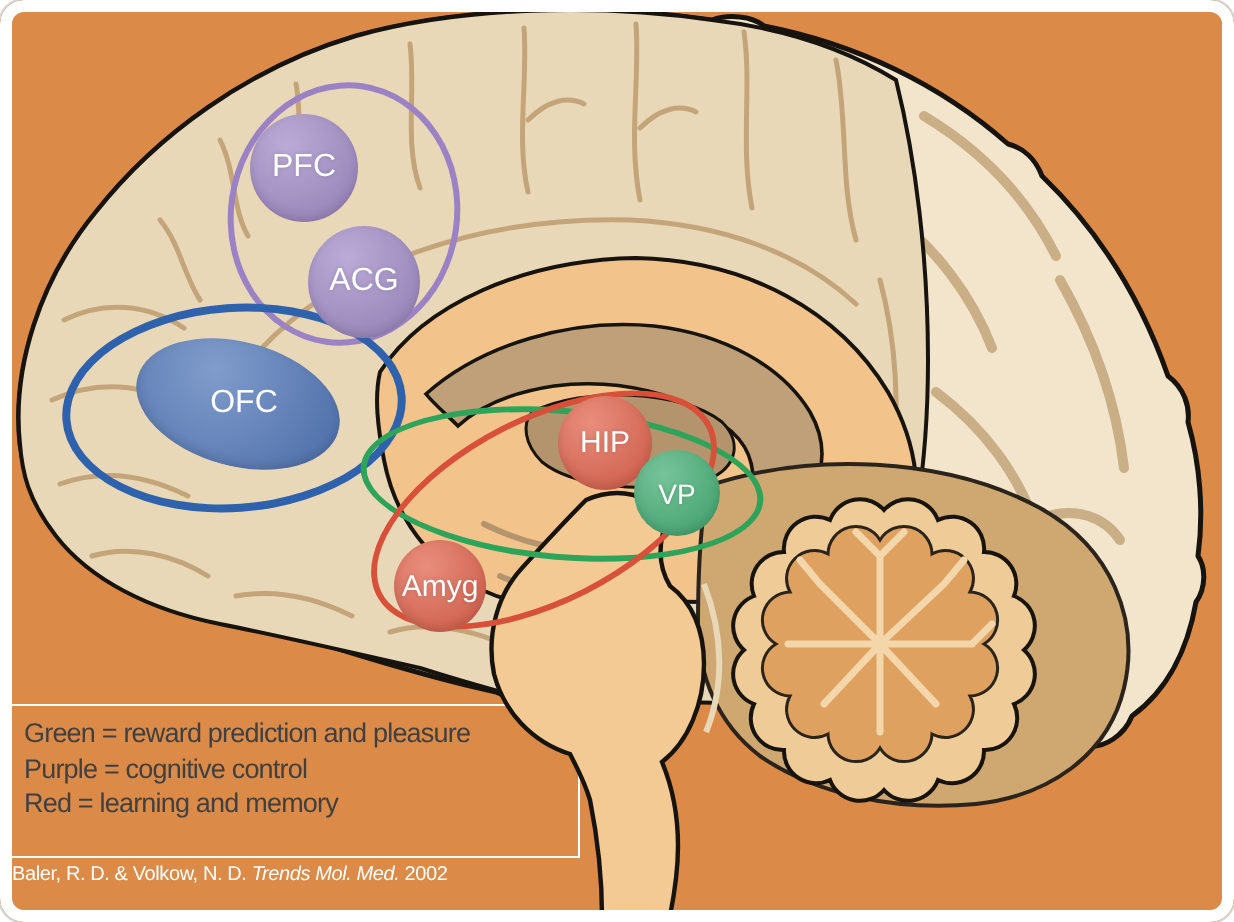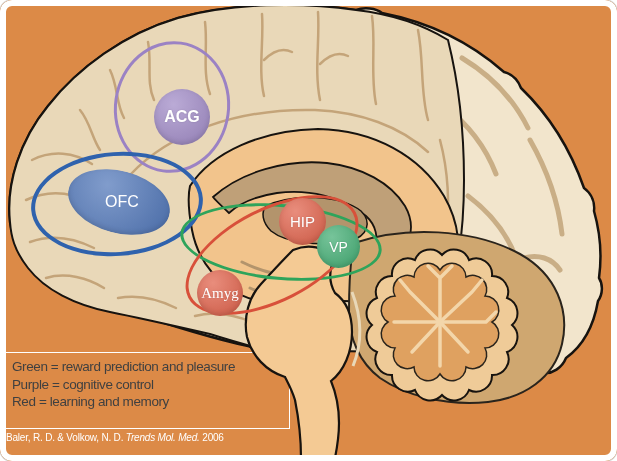--- a/index.html
+++ b/index.html
@@ -27,21 +27,21 @@
 </head>
 <body>
 
 <div class="stage">
 
   <div class="legend">
     <div class="legend-line">Green = reward prediction and pleasure</div>
     <div class="legend-line">Purple = cognitive control</div>
     <div class="legend-line">Red = learning and memory</div>
   </div>
-  <div class="citation"><span>Baler, R. D. &amp; Volkow, N. D. </span><span class="ital">Trends Mol. Med.</span><span> 2006</span></div>
+  <div class="citation"><span>Baler, R. D. &amp; Volkow, N. D. </span><span class="ital">Trends Mol. Med.</span><span> 2002</span></div>
 
   <svg class="brain" width="617" height="461" viewBox="0 0 617 461">
 
     <g>
       <path d="M 10,222 C 6,184 20,140 48,106 C 78,68 124,34 178,18 C 232,3 300,2 356,10
                C 364,7 376,8 382,13 C 428,22 470,42 504,72 C 512,74 518,80 521,88
                C 548,114 570,148 584,188 C 592,194 595,203 594,211 C 600,232 602,256 599,278
                C 603,284 603,294 598,301 C 594,324 584,345 566,358 C 562,368 552,374 544,373
                C 530,382 512,385 496,380 C 488,385 476,384 470,377 C 452,372 438,361 430,346
                L 420,330 L 360,330 L 300,340 C 280,352 260,352 248,346 C 210,338 160,322 118,308
@@ -140,29 +140,32 @@
                C 271,273 283,260 293,250 Z" fill="#f4ca94" stroke="#17130f" stroke-width="2.2"></path>
       <path d="M 352,292 C 362,318 362,344 353,366" fill="none" stroke="#e9d8b8" stroke-width="3"></path>
     </g>
   </svg>
 
   <div class="ring" style="left: 114px; top: 41px; width: 116px; height: 132px; border-width: 3.5px; transform: rotate(8deg); border-color: rgb(155, 130, 196);"></div>
   <div class="ring" style="left: 31px; top: 152px; width: 172px; height: 104px; border-width: 4px; transform: rotate(-4deg); border-color: rgb(47, 98, 173);"></div>
   <div class="ring" style="left: 180px; top: 204px; width: 202px; height: 76px; border-width: 3.5px; transform: rotate(5deg); border-color: rgb(46, 164, 91);"></div>
   <div class="ring" style="left: 178px; top: 208px; width: 188px; height: 94px; border-width: 3.5px; transform: rotate(-27deg); border-color: rgb(216, 80, 58);"></div>
 
-  <div class="node" style="left: 154px; top: 89px; width: 56px; height: 56px; font-size: 16px; background-color: rgb(160, 138, 198); font-weight: bold;">
+  <div class="node" style="left: 125px; top: 57px; width: 54px; height: 54px; font-size: 16px; background-color: rgb(160, 138, 198);">
+    <span class="node-label">PFC</span>
+  </div>
+  <div class="node" style="left: 154px; top: 113px; width: 56px; height: 56px; font-size: 16px; background-color: rgb(160, 138, 198);">
     <span class="node-label">ACG</span>
   </div>
   <div class="node ellipse-node" style="left: 67px; top: 171px; width: 104px; height: 62px; transform: rotate(15deg); background-color: rgb(80, 118, 184);"></div>
   <div class="float-label" style="left:92px;top:193px;width:60px;font-size:16px;">OFC</div>
   <div class="node" style="left: 279px; top: 198px; width: 47px; height: 47px; font-size: 15px; background-color: rgb(224, 97, 74);">
     <span class="node-label">HIP</span>
   </div>
   <div class="node" style="left: 317px; top: 225px; width: 43px; height: 43px; font-size: 14px; background-color: rgb(66, 173, 115);">
     <span class="node-label">VP</span>
   </div>
-  <div class="node" style="left: 197px; top: 270px; width: 46px; height: 46px; font-size: 15px; background-color: rgb(224, 97, 74); font-family: Liberation Serif, serif;">
+  <div class="node" style="left: 197px; top: 270px; width: 46px; height: 46px; font-size: 15px; background-color: rgb(224, 97, 74);">
     <span class="node-label">Amyg</span>
   </div>
 
   <div class="frame"></div>
 </div>
 
 </body></html>

